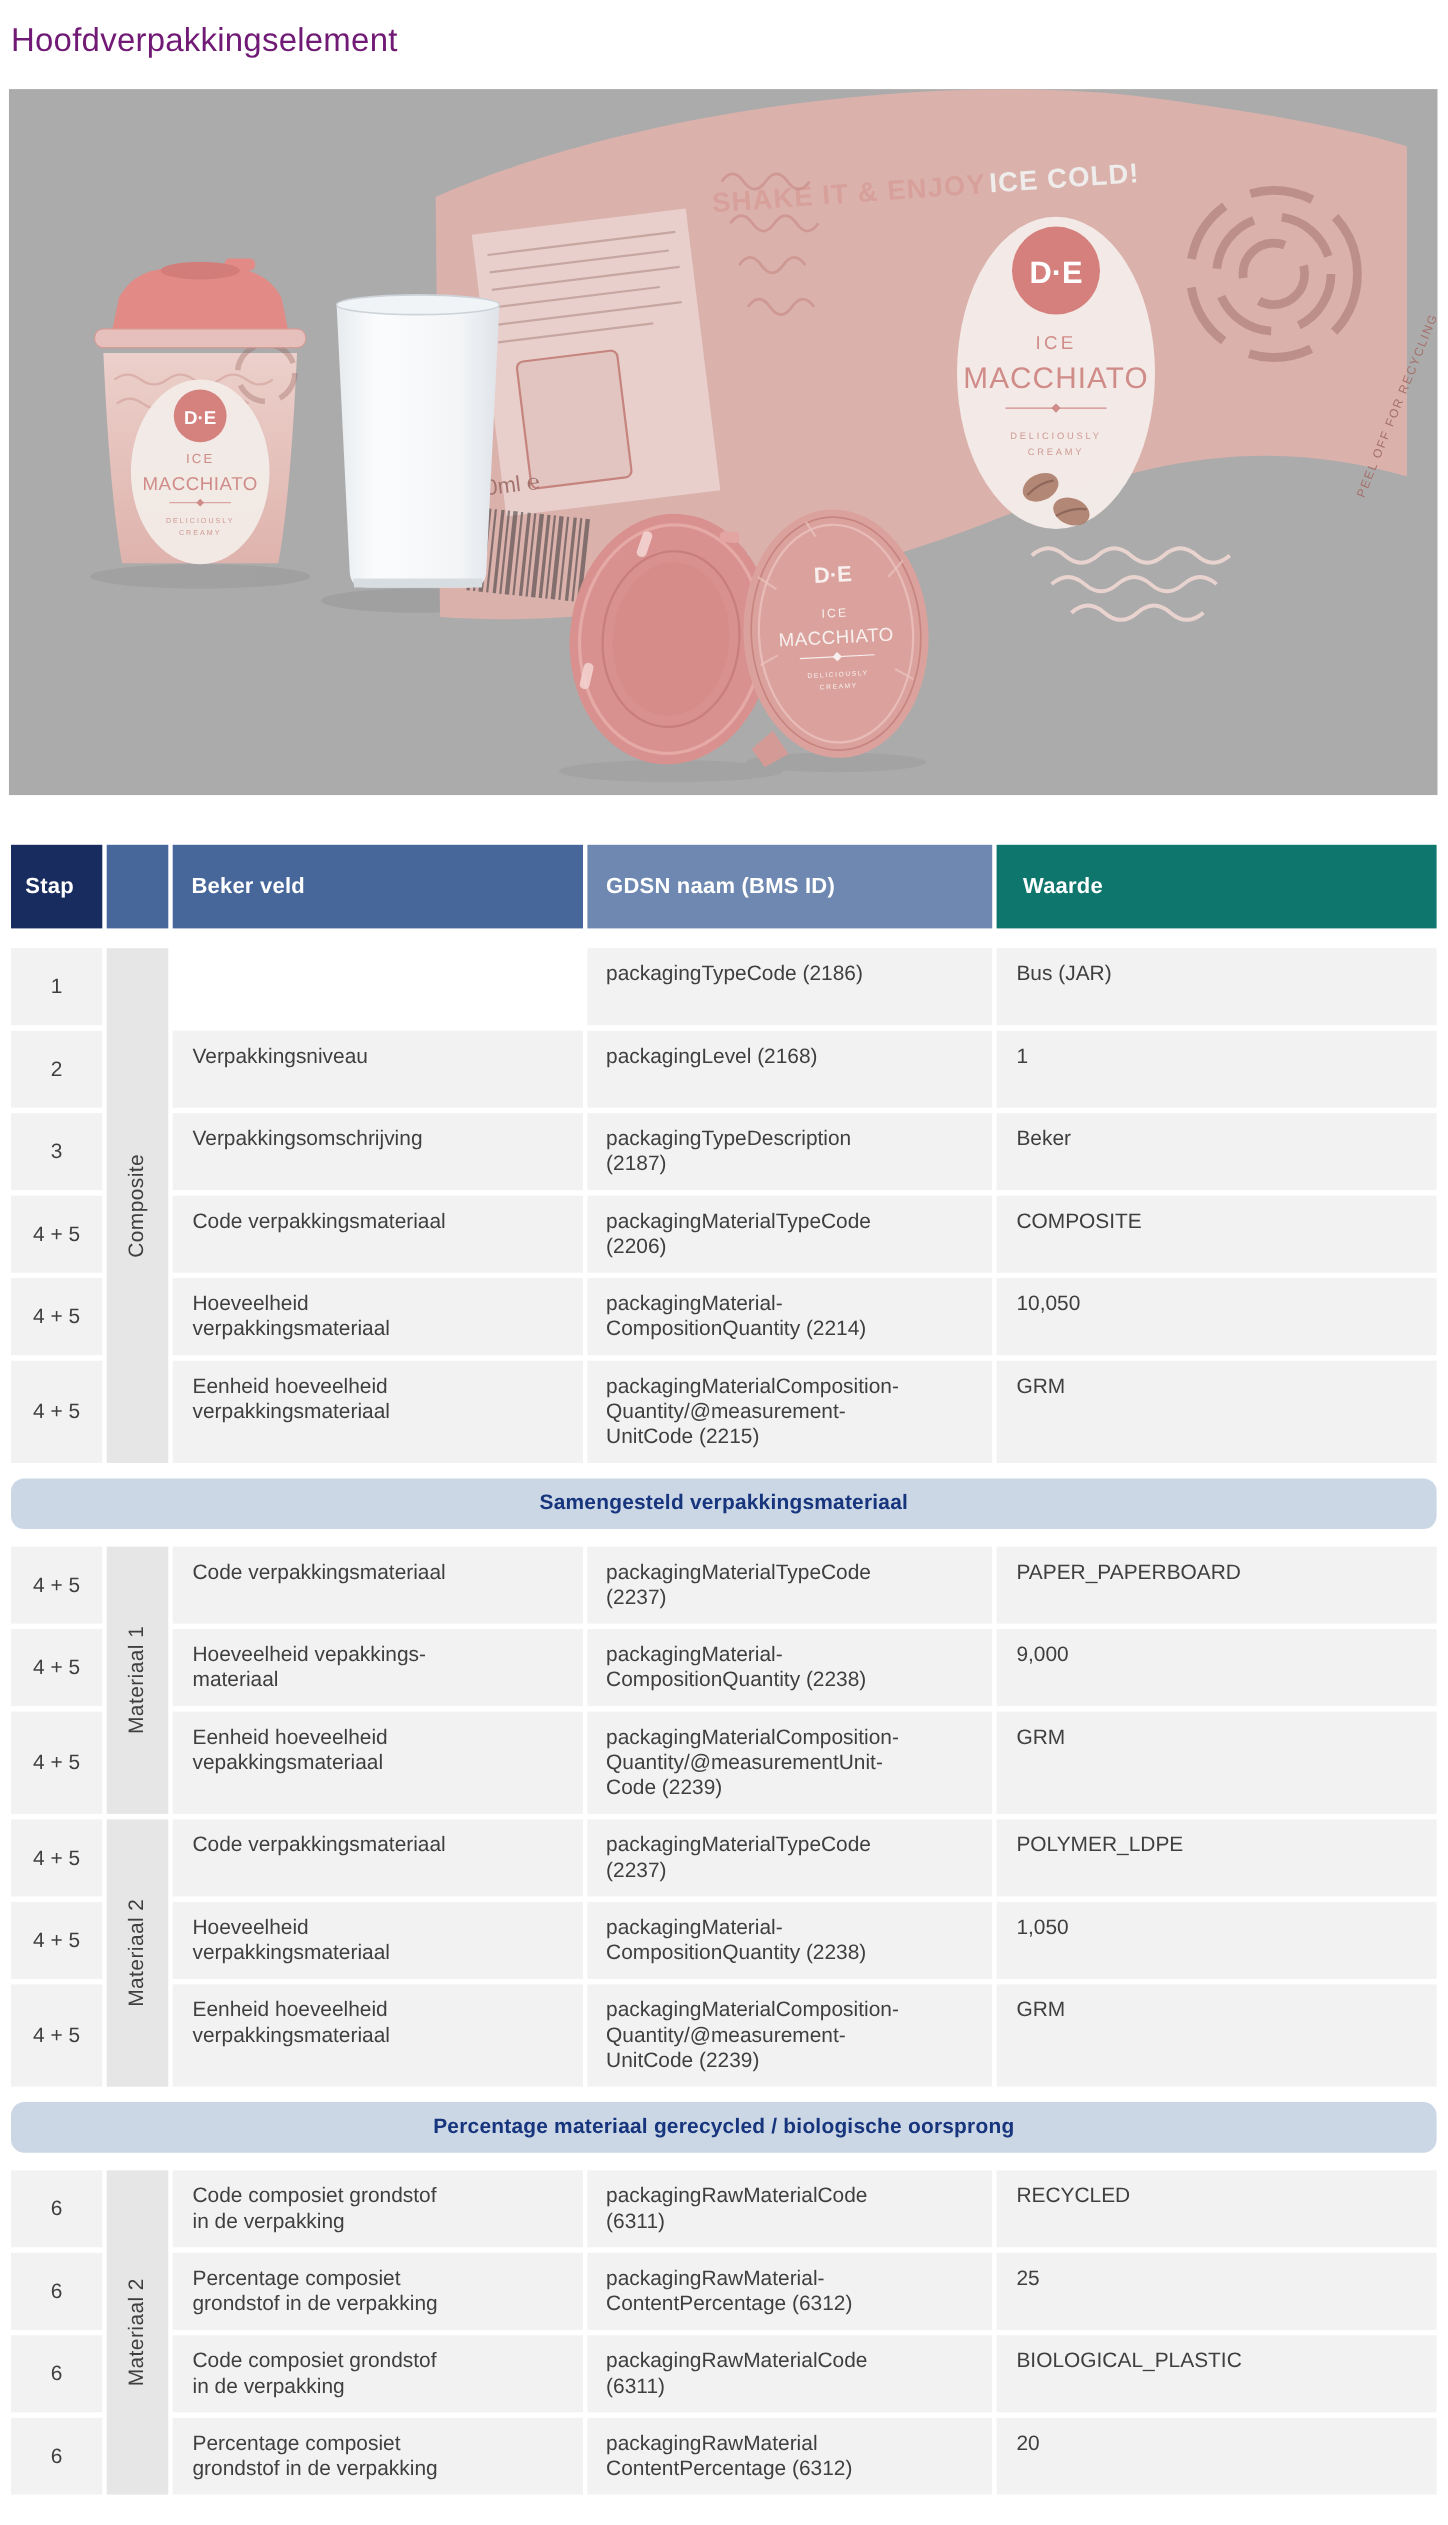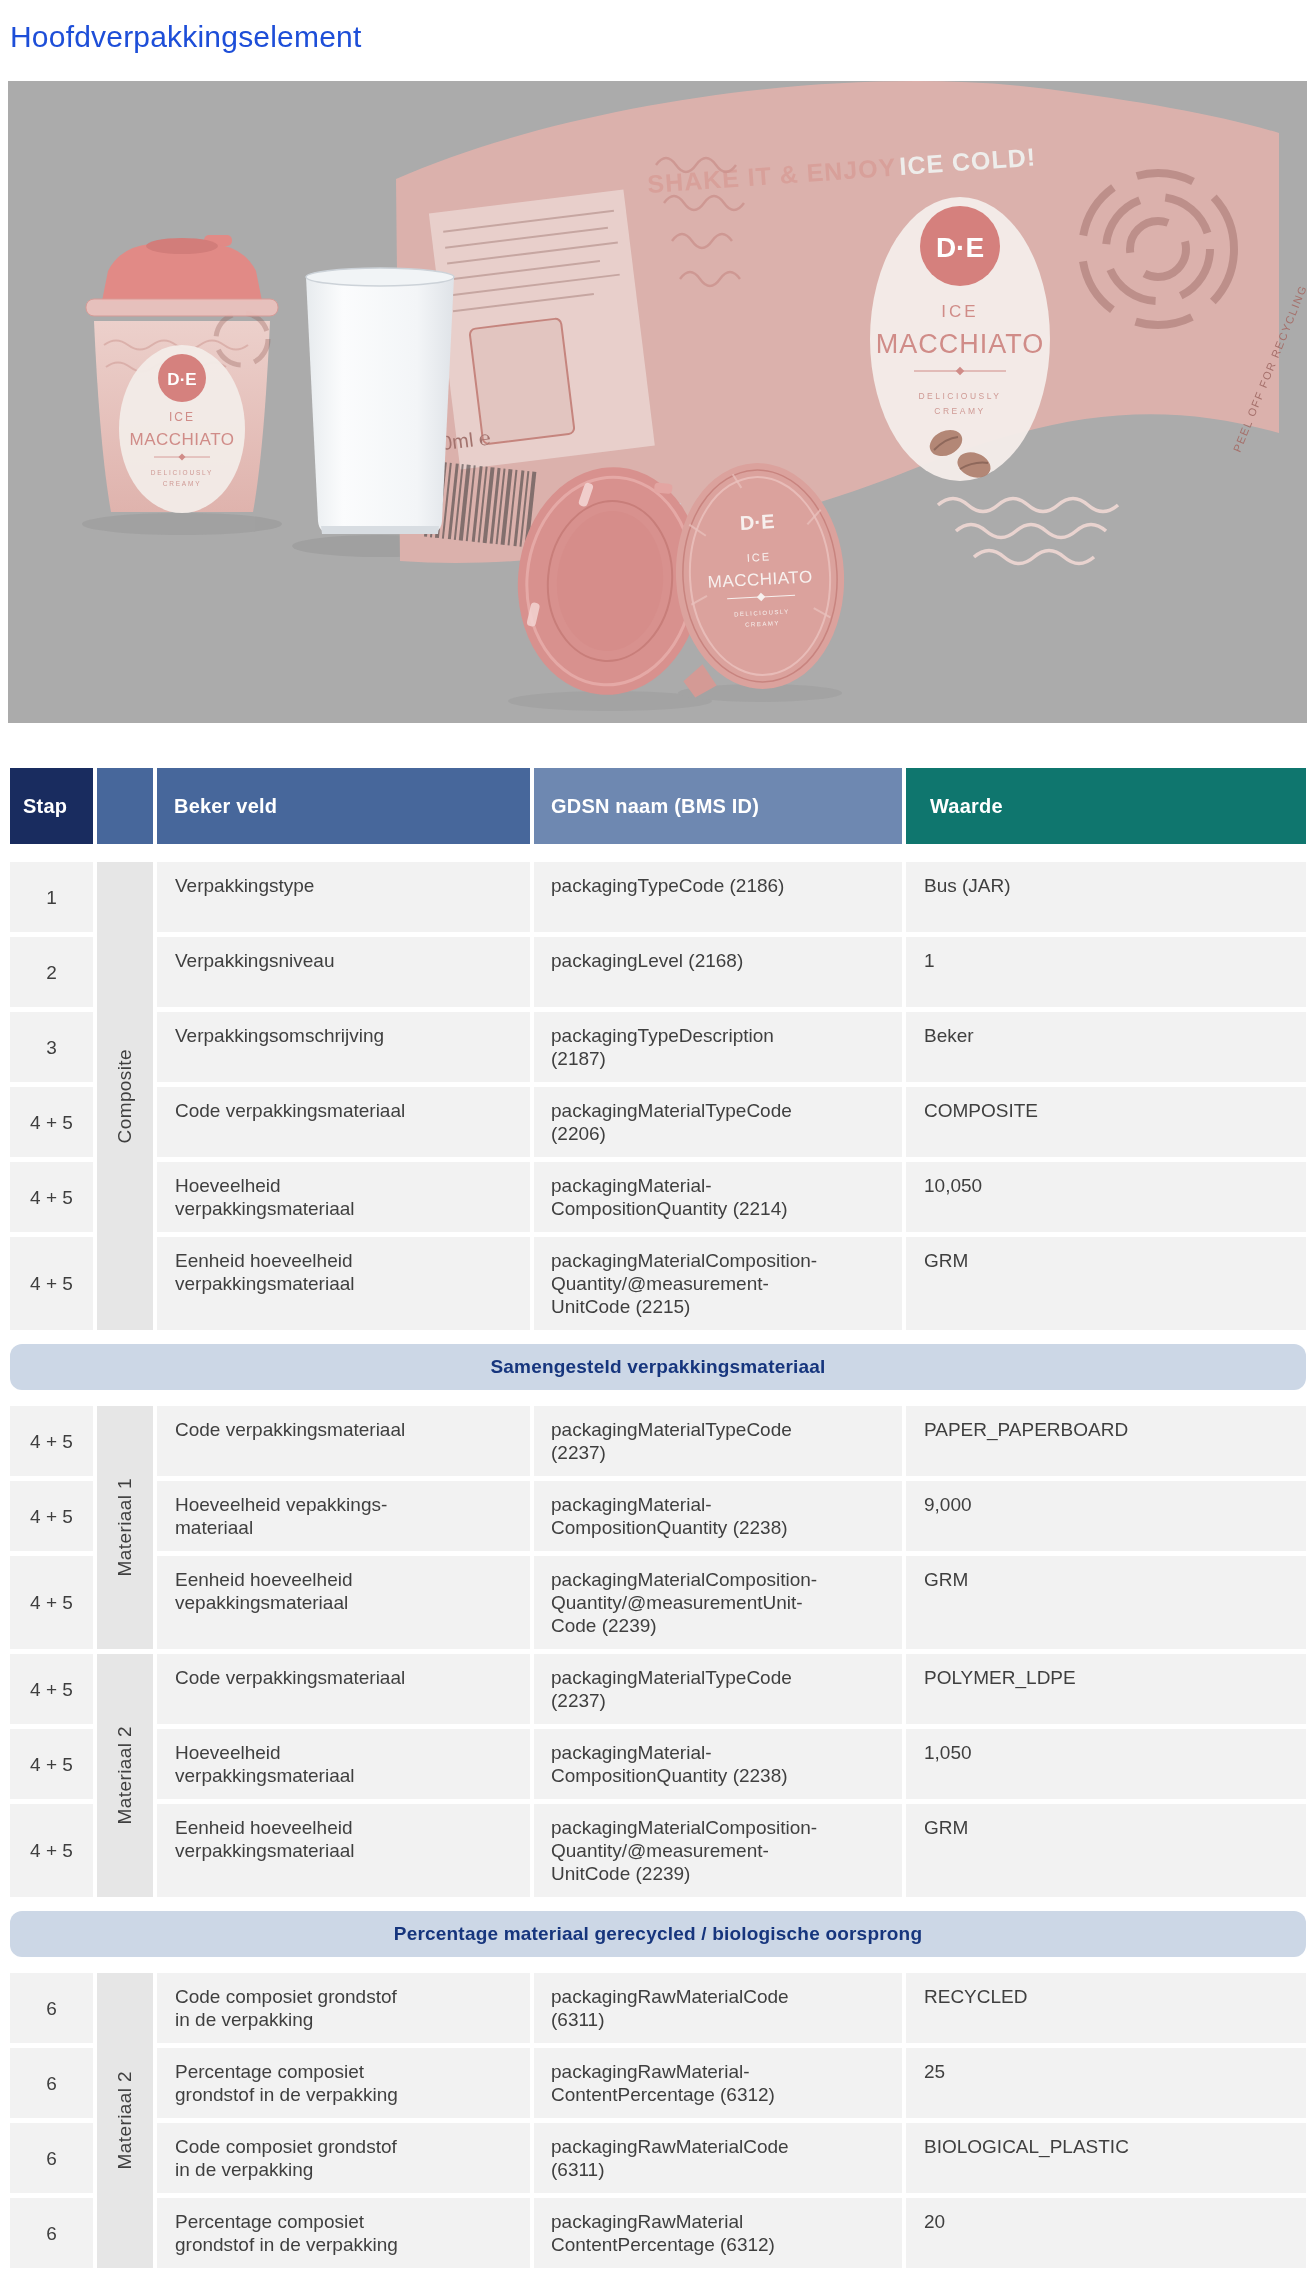--- a/index.html
+++ b/index.html
@@ -3,21 +3,21 @@
 <meta charset="utf-8">
 <style>
   html,body { margin:0; padding:0; background:#ffffff; }
   body { width:1316px; font-family:"Liberation Sans", sans-serif; }
   .page { position:relative; width:1316px; }
 
   h1.title {
     margin:20px 0 0 10px;
     font-size:30px;
     font-weight:400;
-    color:#1d4ed8;
+    color:#701a75;
     letter-spacing:.2px;
   }
 
   .photo-wrap { margin:27px 8px 0 8px; width:1299px; height:642px; }
   .photo-wrap svg { display:block; }
 
   .table-wrap { margin:45px 10px 0 10px; width:1296px; }
 
   .thead {
     display:grid;
@@ -279,21 +279,20 @@
       <div class="th th-gdsn">GDSN naam (BMS ID)</div>
       <div class="th th-waarde">Waarde</div>
     </div>
 
     <div class="group">
       <div class="glabel span6">
           <span>Composite</span>
         </div>
 
       <div class="cell c-stap">1</div>
-      <div class="cell c-naam">Verpakkingstype</div>
       <div class="cell c-gdsn">packagingTypeCode (2186)</div>
       <div class="cell c-waarde">Bus (JAR)</div>
 
       <div class="cell c-stap">2</div>
       <div class="cell c-naam">Verpakkingsniveau</div>
       <div class="cell c-gdsn">packagingLevel (2168)</div>
       <div class="cell c-waarde">1</div>
 
       <div class="cell c-stap">3</div>
       <div class="cell c-naam">Verpakkingsomschrijving</div>

